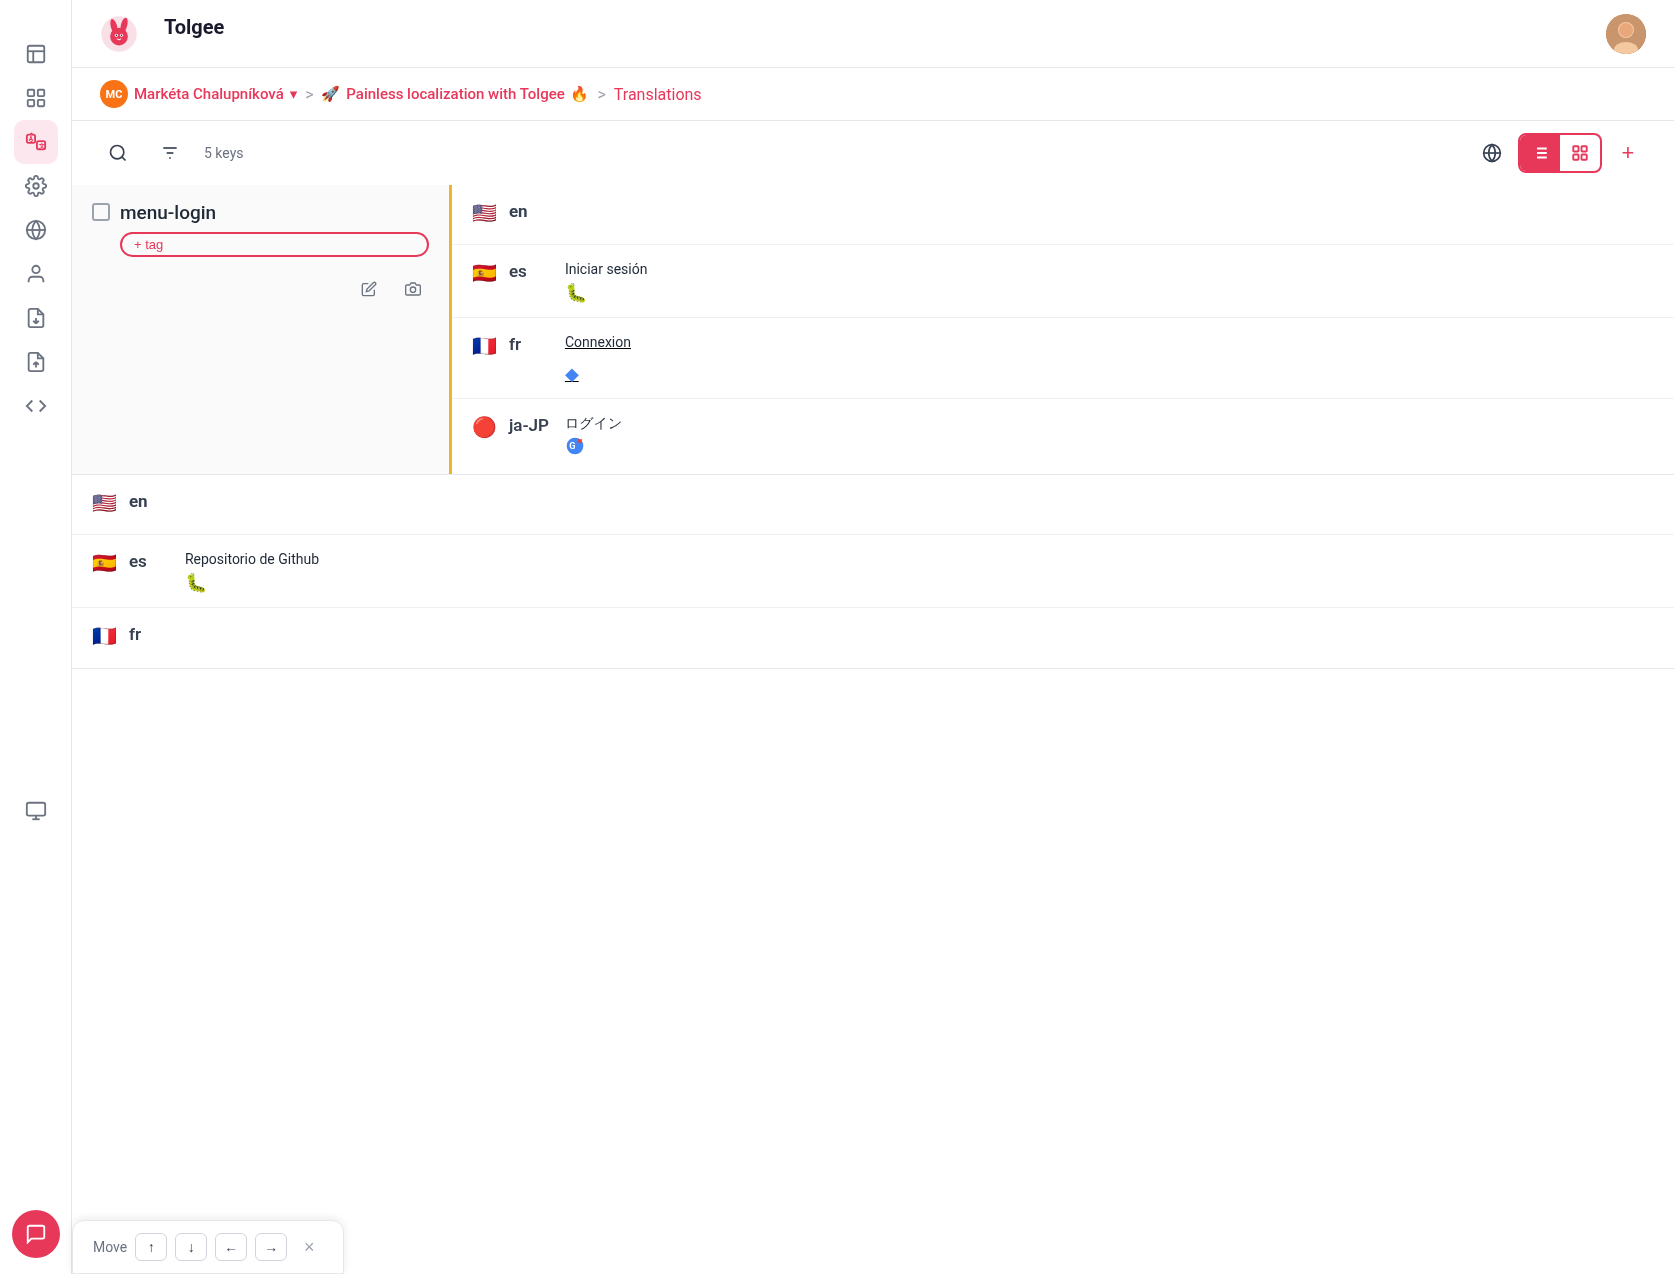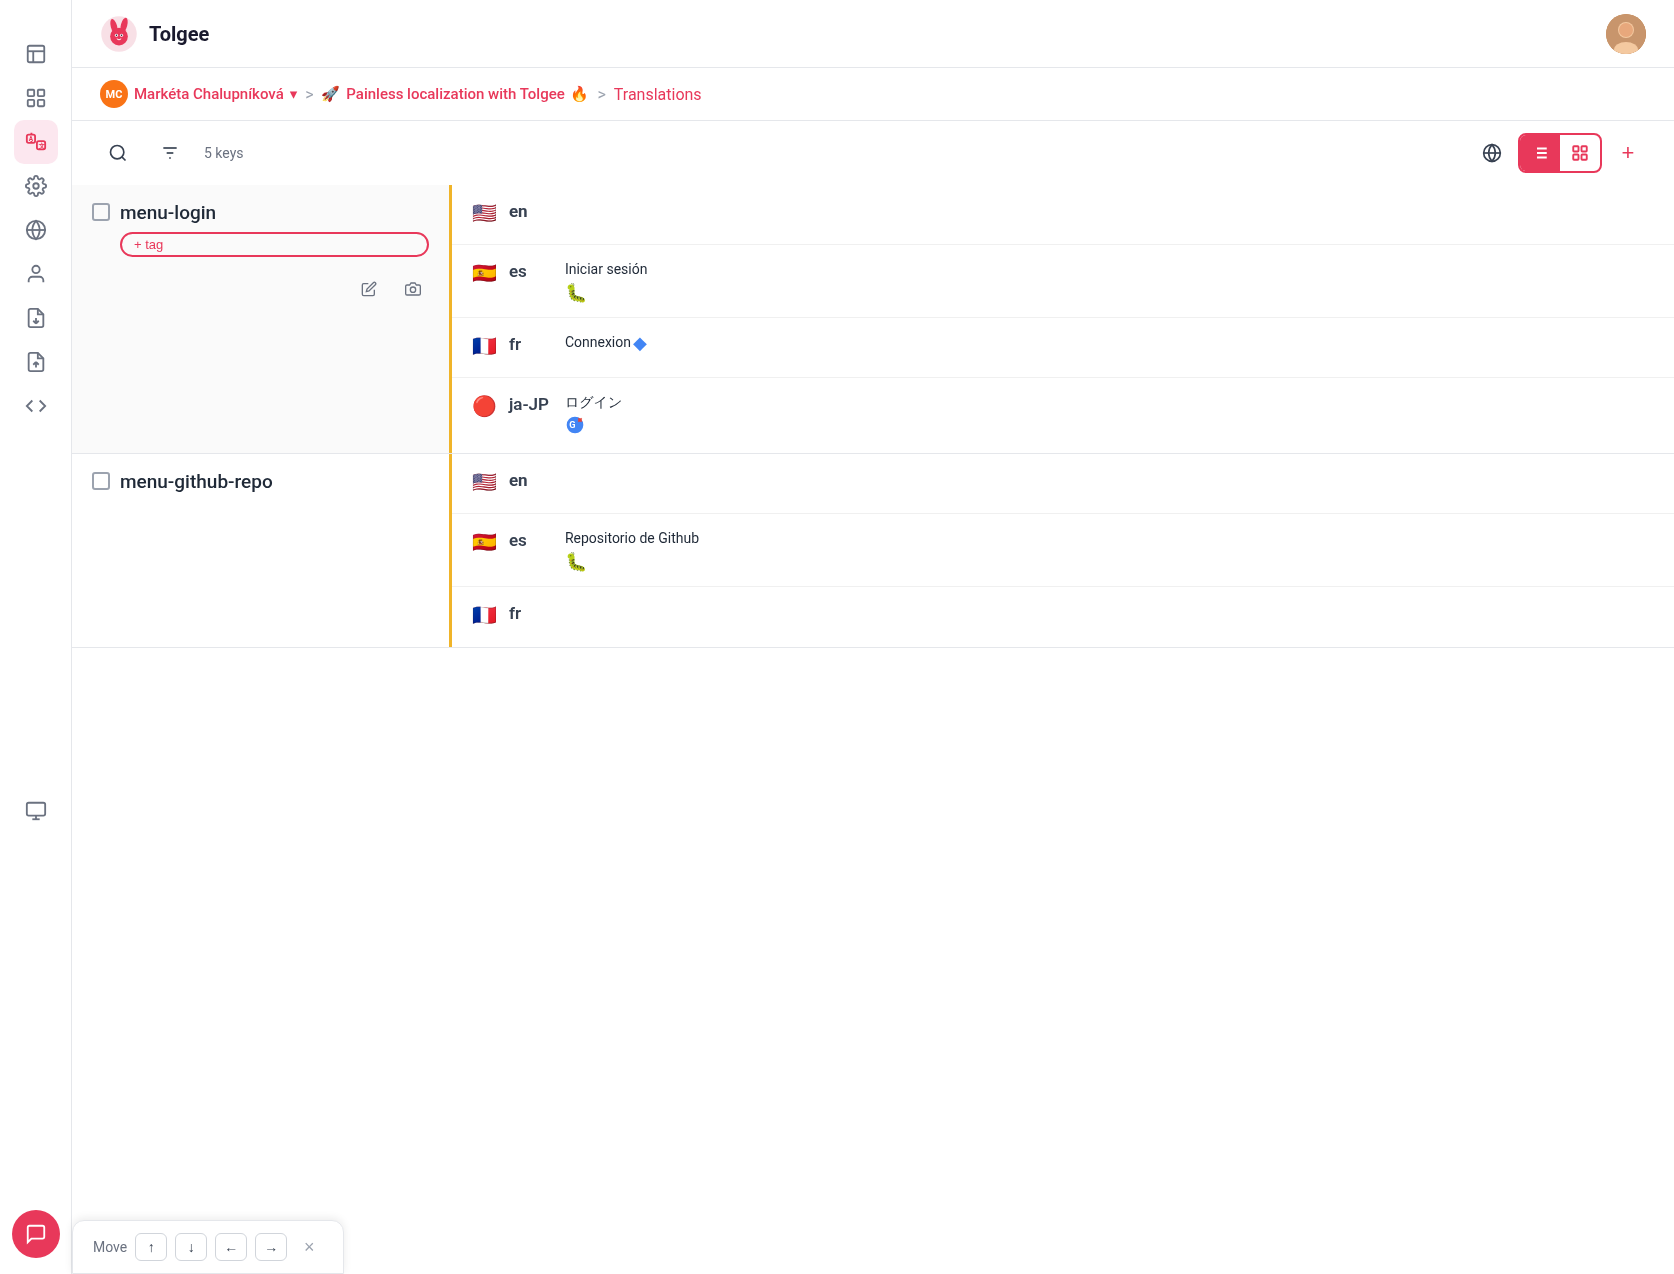--- a/index.html
+++ b/index.html
@@ -88,22 +88,22 @@
       border-bottom: 1px solid #e5e7eb;
       flex-shrink: 0;
     }
     .app-header-left {
       display: flex;
       align-items: center;
       gap: 10px;
     }
     .tolgee-logo-wrap {
       display: flex;
-      align-items: center;
-      gap: 11px;
+      align-items: flex-start;
+      gap: 26px;
     }
     .tolgee-logo-text {
       font-size: 20px;
       font-weight: 700;
       color: #1a1a2e;
     }
     .avatar-circle {
       width: 40px;
       height: 40px;
       border-radius: 50%;
@@ -622,21 +622,21 @@
             <span class="lang-code">es</span>
             <div style="display:flex;flex-direction:column;gap:2px;">
               <span class="trans-value">Iniciar sesión</span>
               <span style="font-size:18px;">🐛</span>
             </div>
           </div>
 
           <div class="translation-item">
             <span class="lang-flag">🇫🇷</span>
             <span class="lang-code">fr</span>
-            <div style="display:flex;gap:2px;">
+            <div style="display:flex;flex-direction:column;gap:10px;text-decoration:underline;">
               <span class="trans-value">Connexion</span>
               <span style="font-size:18px;color:#4285f4;">◆</span>
             </div>
           </div>
 
           <div class="translation-item">
             <span style="font-size:20px;line-height:1.4;flex-shrink:0;">🔴</span>
             <span class="lang-code">ja-JP</span>
             <div style="display:flex;flex-direction:column;gap:2px;">
               <span class="trans-value">ログイン</span>
@@ -647,26 +647,20 @@
                   <line x1="16" y1="8" x2="20" y2="4" stroke="#ea4335" stroke-width="2"></line>
                   <line x1="20" y1="8" x2="16" y2="4" stroke="#ea4335" stroke-width="2"></line>
                 </svg>
               </span>
             </div>
           </div>
         </div>
       </div>
 
       <div class="key-row">
-        <div class="key-col" style="background:#fff;">
-          <div class="key-col-header">
-            <div class="key-checkbox"></div>
-            <span class="key-name">menu-github-repo</span>
-          </div>
-        </div>
         <div class="translations-col">
 
           <div class="translation-item">
             <span class="lang-flag">🇺🇸</span>
             <span class="lang-code bold">en</span>
           </div>
 
           <div class="translation-item">
             <span class="lang-flag">🇪🇸</span>
             <span class="lang-code">es</span>

